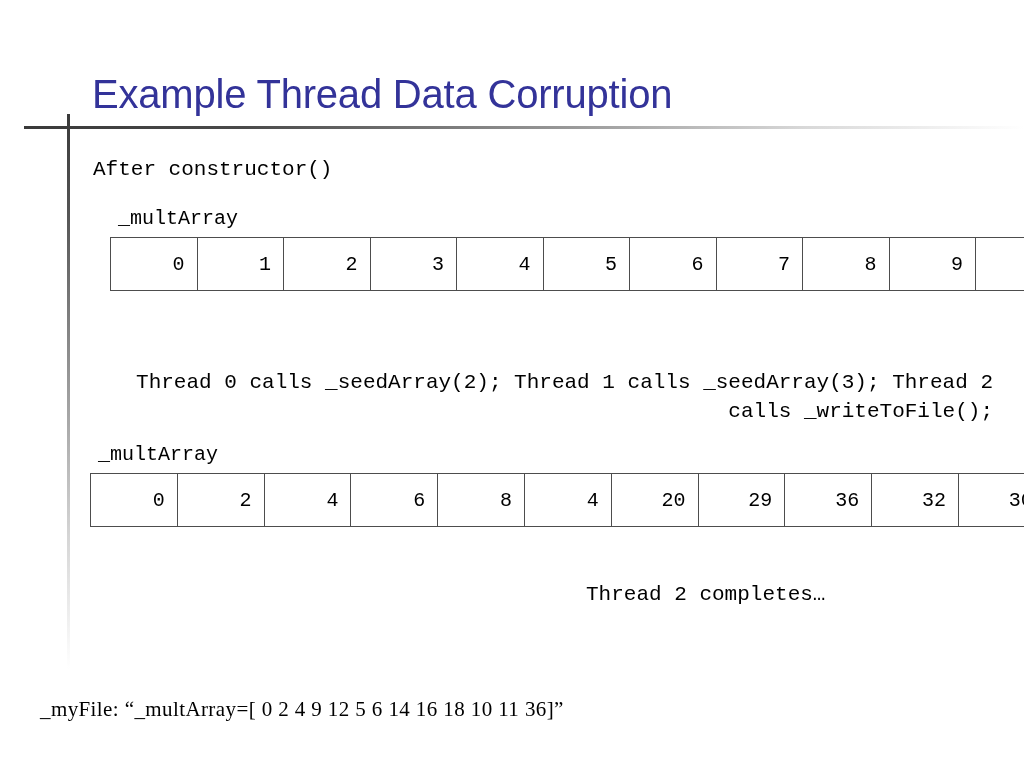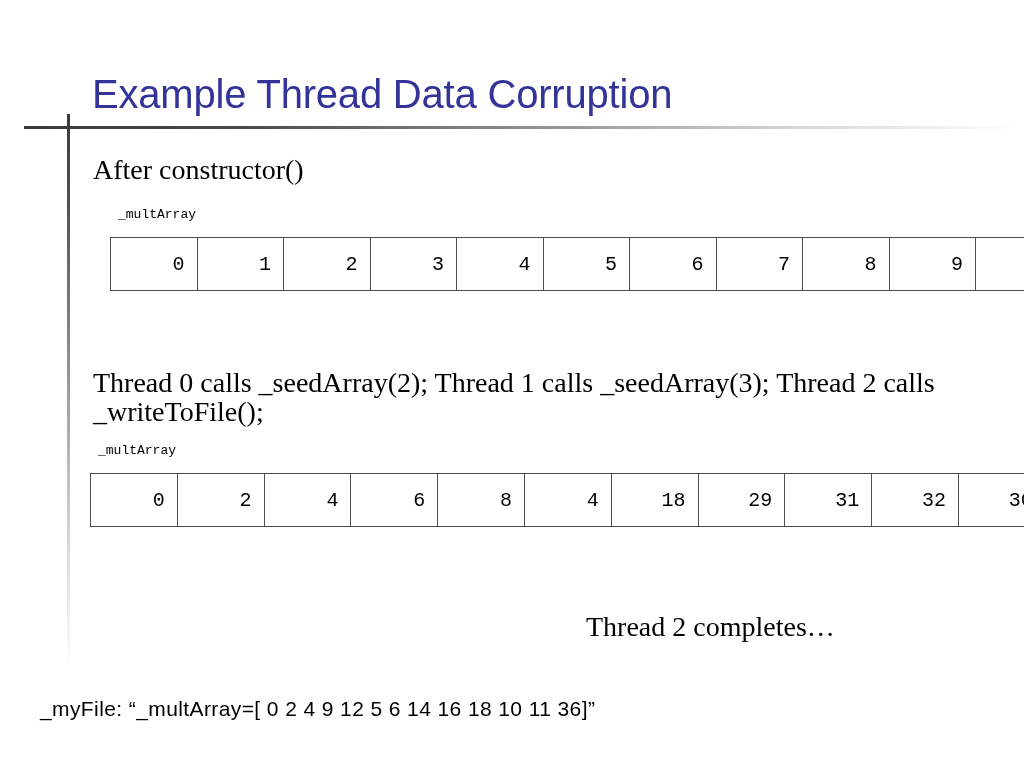--- a/index.html
+++ b/index.html
@@ -44,34 +44,35 @@
     left: 67px;
     top: 114px;
     width: 3px;
     height: 555px;
     background: linear-gradient(to bottom, #3a3a3a 0%, #555555 18%, #9d9d9d 50%, #d5d5d5 76%, #ffffff 100%);
   }
 
   
   .body-text {
     position: absolute;
-    font-size: 28px;
+    font-size: 21px;
     line-height: 29px;
     color: #000000;
-    font-family: Liberation Serif, serif;
+    font-family: Liberation Mono, monospace;
+    text-align: right;
   }
   #text-after-constructor { left: 93px; top: 155px; }
   #text-thread-calls { left: 93px; top: 368px; width: 900px; }
-  #text-thread2-completes { left: 586px; top: 612px; }
+  #text-thread2-completes { left: 586px; top: 580px; }
 
   
   .array-label {
     position: absolute;
     font-family: "Liberation Mono", monospace;
-    font-size: 13px;
+    font-size: 20px;
     color: #000000;
     white-space: pre;
   }
   #label-array-1 { left: 118px; top: 207px; }
   #label-array-2 { left: 98px; top: 443px; }
 
   
   .array-table {
     position: absolute;
     border-collapse: collapse;
@@ -91,21 +92,21 @@
   #array-table-1 { left: 110px; top: 237px; width: 878px; }
   #array-table-1 td { width: 67.5px; }
   #array-table-2 { left: 90px; top: 473px; width: 882px; }
   #array-table-2 td { width: 67.8px; }
 
   
   #file-output-line {
     position: absolute;
     left: 40px;
     top: 697px;
-    font-family: Liberation Sans, sans-serif;
+    font-family: Liberation Serif, serif;
     font-size: 21px;
     letter-spacing: 0.4px;
     color: #000000;
     white-space: pre;
   }
 </style>
 </head>
 <body>
 
 <div id="slide-title">Example Thread Data Corruption</div>
@@ -142,23 +143,23 @@
 
 <table class="array-table" id="array-table-2">
   <tbody>
       <tr>
     <td>0</td>
     <td>2</td>
     <td>4</td>
     <td>6</td>
     <td>8</td>
     <td>4</td>
-    <td>18</td>
+    <td>20</td>
     <td>29</td>
-    <td>31</td>
+    <td>36</td>
     <td>32</td>
     <td>30</td>
 
   </tr>
 </tbody>
   </table>
 
 <div class="body-text" id="text-thread2-completes">Thread 2 completes…</div>
 
 <div id="file-output-line">_myFile: “_multArray=[ 0 2 4 9 12 5 6 14 16 18 10 11 36]”</div>

